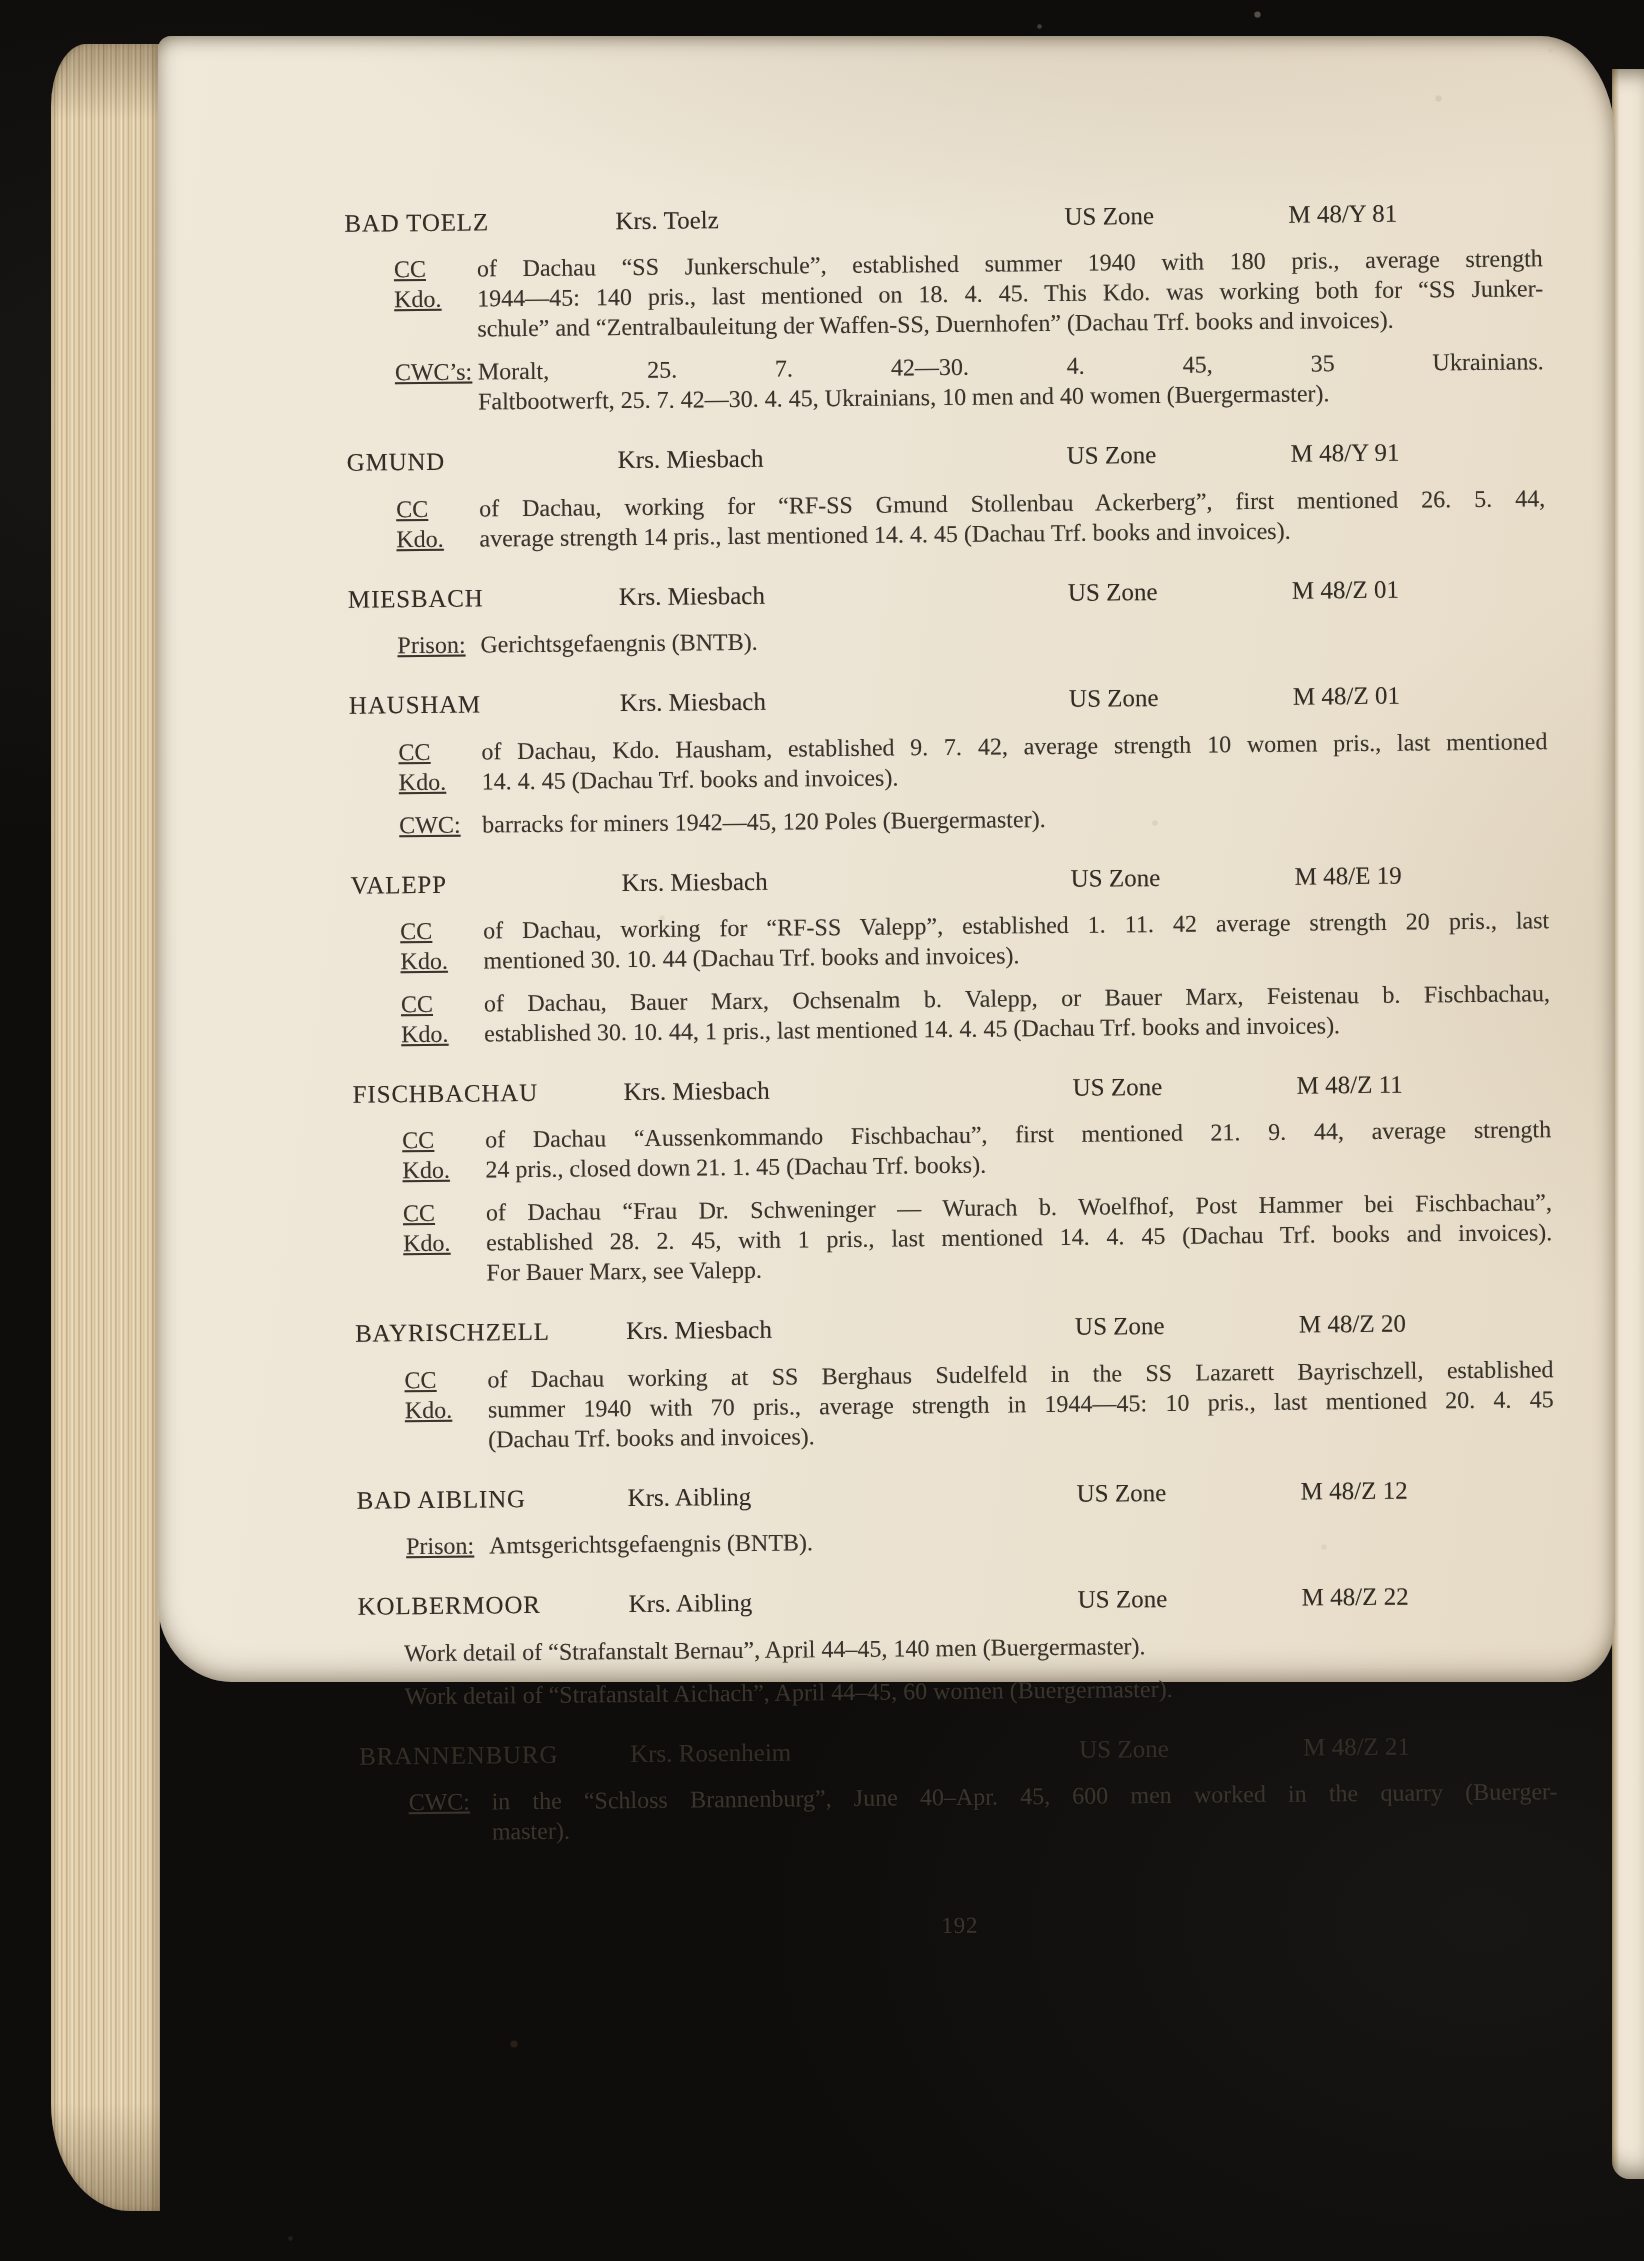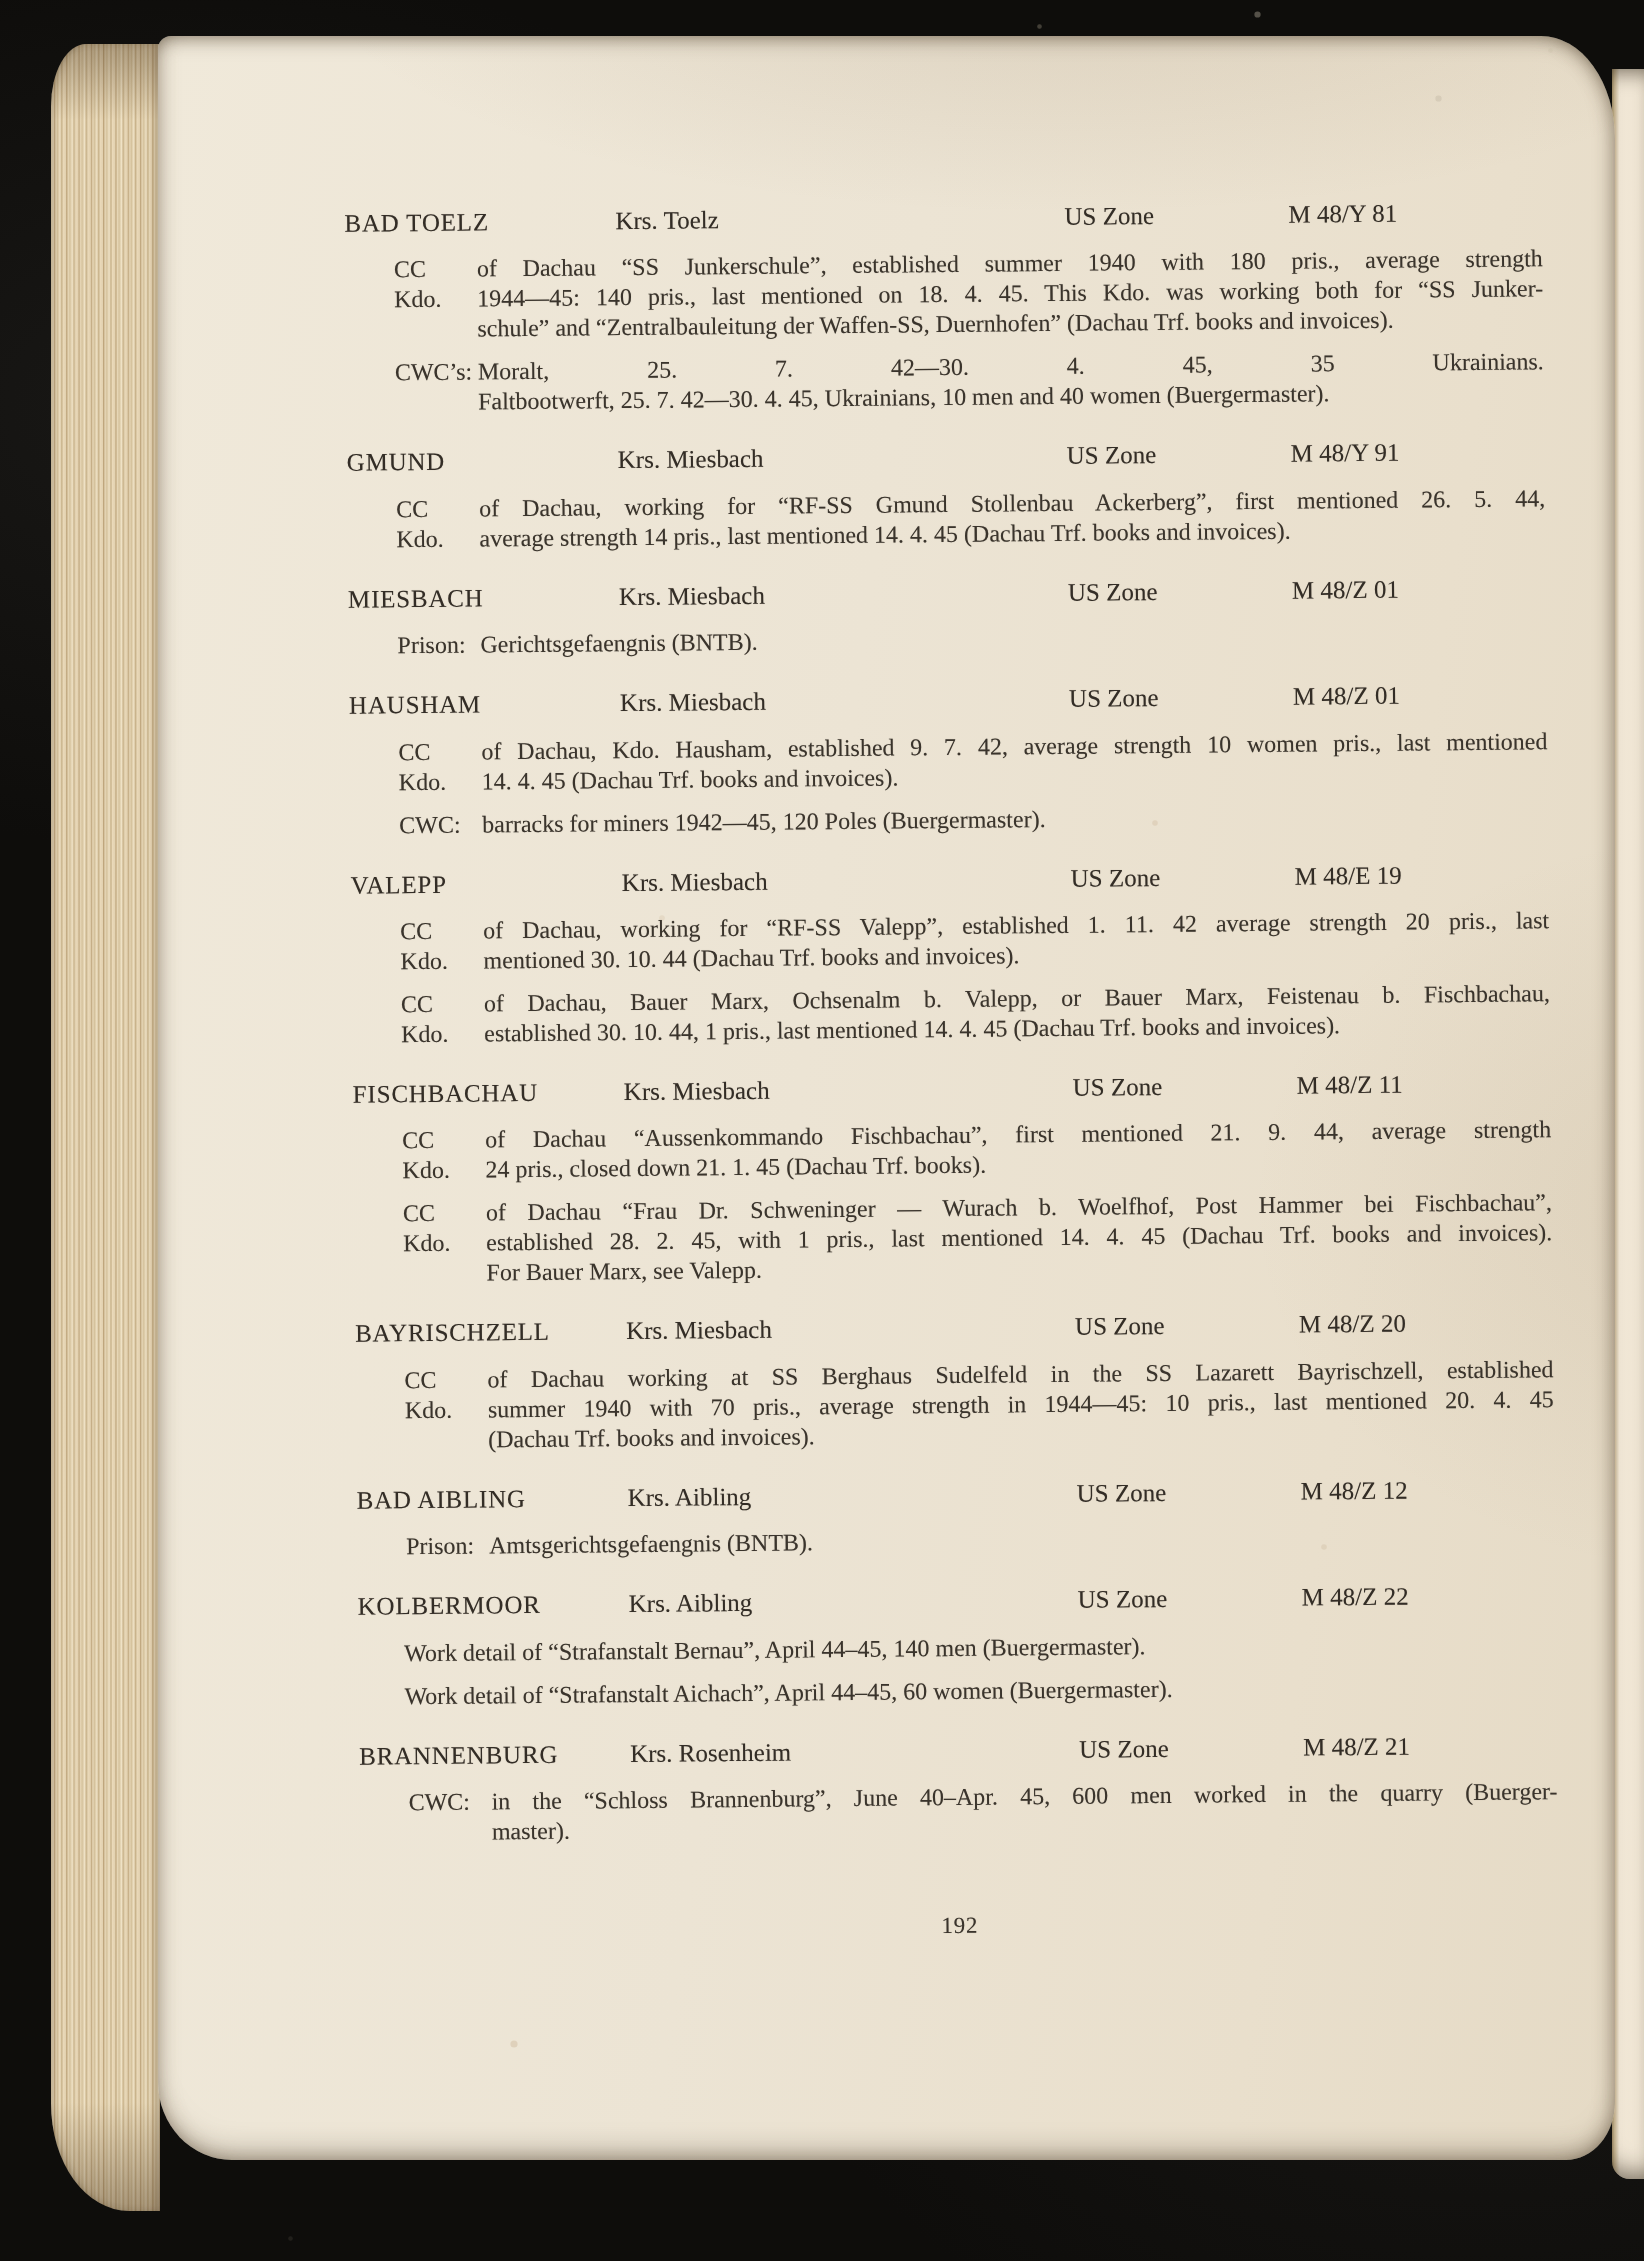--- a/index.html
+++ b/index.html
@@ -40,21 +40,21 @@
     border-radius: 0 0 0 18px;
     box-shadow:
       inset 0 16.4px 20px -13px rgba(40,30,16,.6),
       inset 0 -21.4px 25px -16.4px rgba(40,30,16,.6);
   }
 
   
   .page {
     position: absolute;
     left: 158px; top: 36px;
-    width: 1457px; height: 2124px;
+    width: 1457px; height: 1646px;
     background:
       radial-gradient(1069px 345px at 62% -3%, rgba(140,115,80,.16), rgba(140,115,80,0) 70%),
       radial-gradient(740px 576px at 108% 55%, rgba(150,125,92,.12), rgba(150,125,92,0) 65%),
       linear-gradient(98deg, #f0e9da 0%, #ece4d4 45%, #e9dfcc 78%, #e5dac5 100%);
     border-radius: 13px 74px 49px 74px / 13px 103px 58px 78px;
     box-shadow:
       inset 0 13px 21.4px -13px rgba(55,40,22,.55),
       inset -10px 0 20px -8.2px rgba(80,62,40,.40),
       inset 0 -20px 30px -18px rgba(55,40,22,.5),
       inset 13px 0 21.4px -13px rgba(95,75,50,.35);
@@ -96,21 +96,21 @@
     display: grid;
     grid-template-columns: 271px 449px 224px auto;
     align-items: baseline;
     margin-bottom: 16.4px;
     font-size: 25px;
     color: #332d26;
     white-space: nowrap;
   }
   .entry-head .nm { letter-spacing: 0.8px; }
   .para { display: flex; margin: 0 0 13px 49px; }
-  .para .plabel { flex: 0 0 83px; }
+  .para .plabel { flex: 0 0 83px; text-decoration: underline; }
   .para .plines { flex: 1 1 auto; min-width: 0; }
   .para.nolabel { margin-left: 46px; }
   .pline { text-align: justify; }
   .pline:not(:last-child) { text-align-last: justify; }
   .pagenum { margin-top: 69px; text-align: center; font-size: 23px; letter-spacing: 0.8px; }
 </style>
 </head>
 <body>
 
 <div class="scan">

